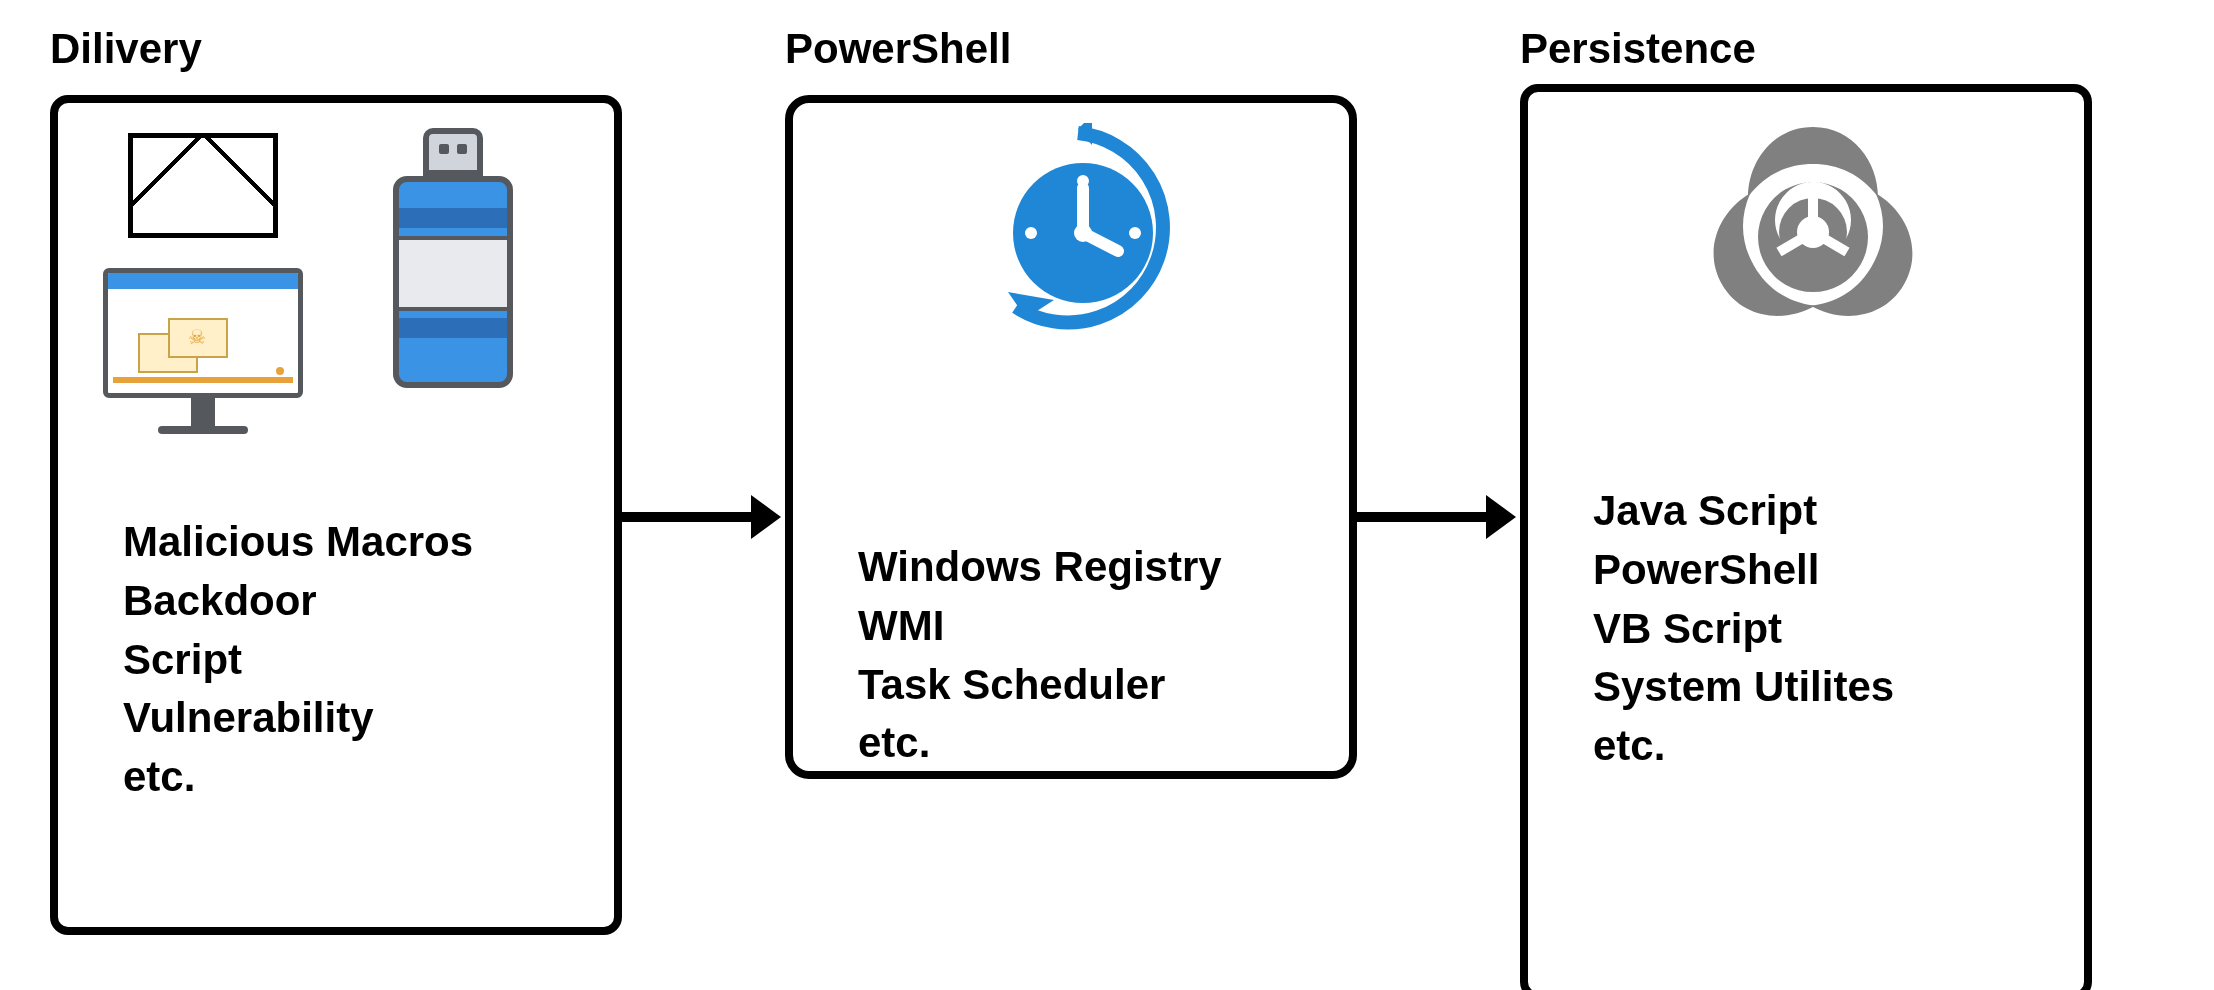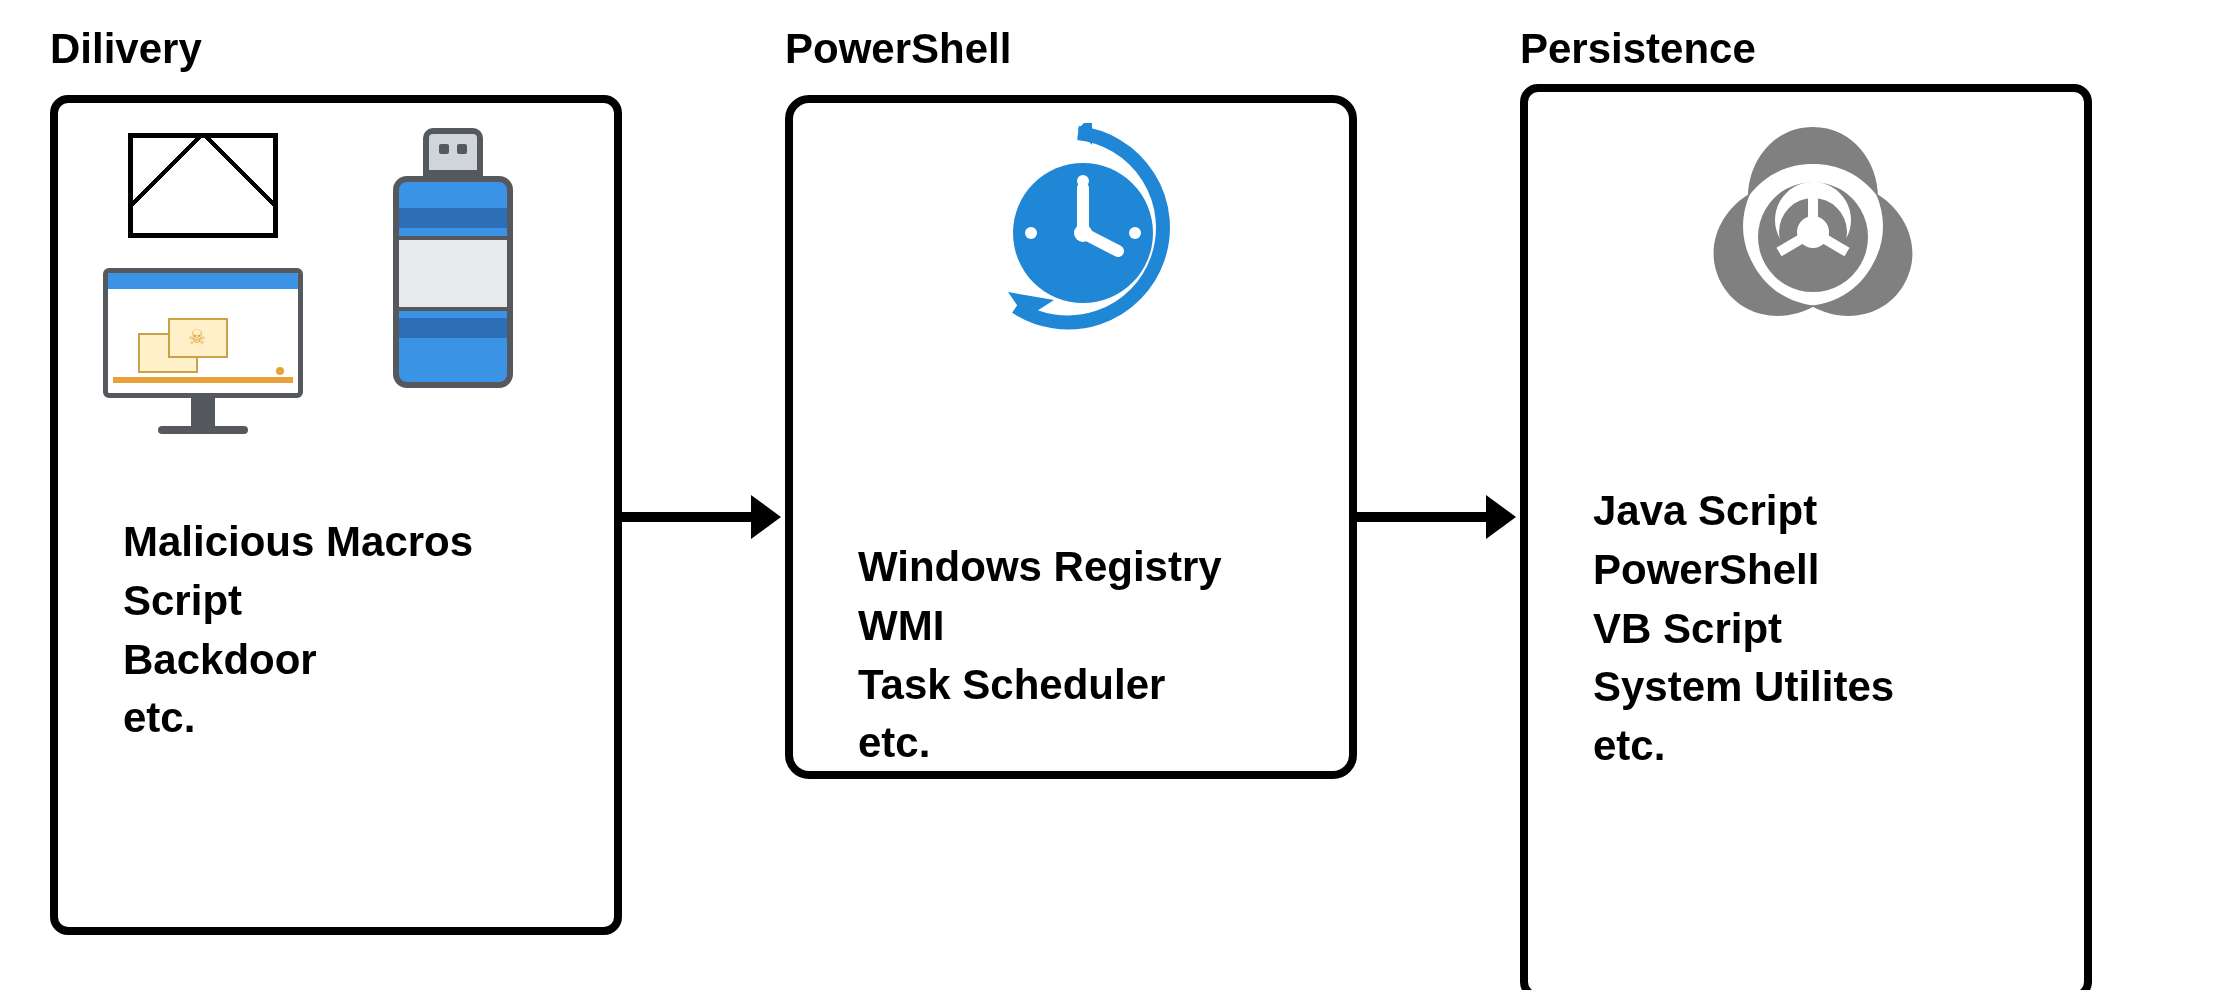--- a/index.html
+++ b/index.html
@@ -204,22 +204,23 @@
         <div class="mon-skull">☠</div>
         <div class="mon-orange"></div>
         <div class="mon-dot"></div>
       </div>
       <div class="mon-stand"></div>
       <div class="mon-base"></div>
     </div>
   </div>
   <div class="stage-list" style="left:65px; top:410px;">
     <div>Malicious Macros</div>
+    <div>Backdoor</div>
     <div>Script</div>
-    <div>Backdoor</div>
+    <div>Vulnerability</div>
     <div>etc.</div>
   </div>
 </div>
 
 <div class="arrow" style="left:622px; top:495px;">
   <div class="arrow-line" style="width:130px;"></div>
   <div class="arrow-head"></div>
 </div>
 
 <div class="stage-title" style="left:785px; width:572px; top:25px;">PowerShell</div>

